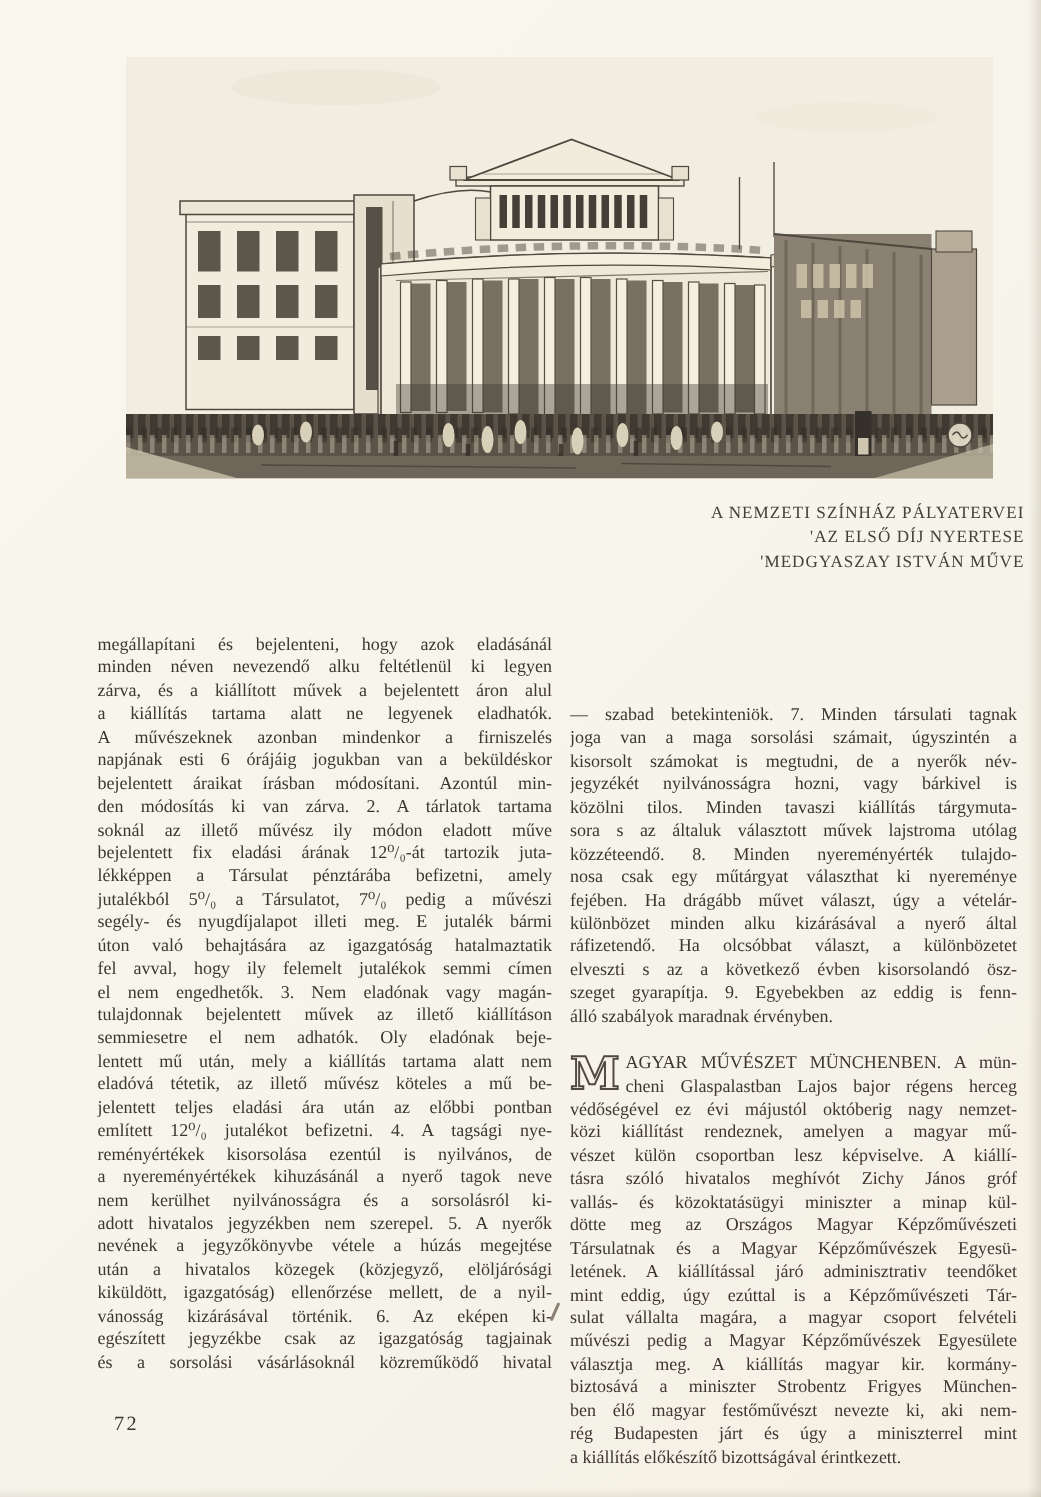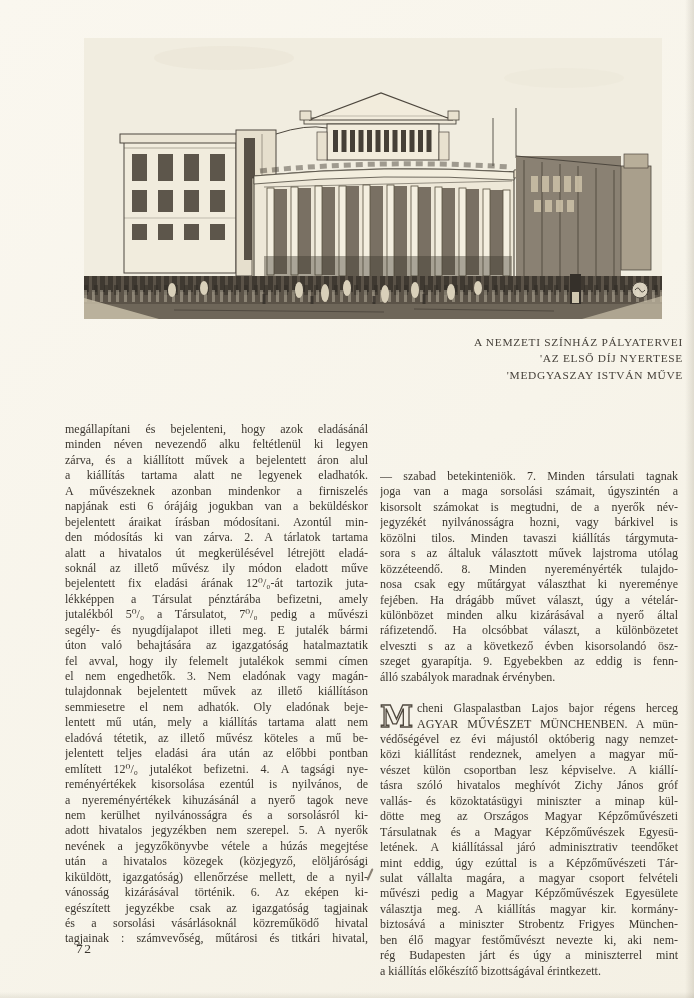--- a/index.html
+++ b/index.html
@@ -203,21 +203,20 @@
 
   <div class="col col-left">
       <div class="tline">megállapítani és bejelenteni, hogy azok eladásánál</div>
       <div class="tline">minden néven nevezendő alku feltétlenül ki legyen</div>
       <div class="tline">zárva, és a kiállított művek a bejelentett áron alul</div>
       <div class="tline">a kiállítás tartama alatt ne legyenek eladhatók.</div>
       <div class="tline">A művészeknek azonban mindenkor a firniszelés</div>
       <div class="tline">napjának esti 6 órájáig jogukban van a beküldéskor</div>
       <div class="tline">bejelentett áraikat írásban módosítani. Azontúl min-</div>
       <div class="tline">den módosítás ki van zárva. 2. A tárlatok tartama</div>
-      <div class="tline">alatt a hivatalos út megkerülésével létrejött eladá-</div>
       <div class="tline">soknál az illető művész ily módon eladott műve</div>
       <div class="tline">bejelentett fix eladási árának 12⁰/₀-át tartozik juta-</div>
       <div class="tline">lékképpen a Társulat pénztárába befizetni, amely</div>
       <div class="tline">jutalékból 5⁰/₀ a Társulatot, 7⁰/₀ pedig a művészi</div>
       <div class="tline">segély- és nyugdíjalapot illeti meg. E jutalék bármi</div>
       <div class="tline">úton való behajtására az igazgatóság hatalmaztatik</div>
       <div class="tline">fel avval, hogy ily felemelt jutalékok semmi címen</div>
       <div class="tline">el nem engedhetők. 3. Nem eladónak vagy magán-</div>
       <div class="tline">tulajdonnak bejelentett művek az illető kiállításon</div>
       <div class="tline">semmiesetre el nem adhatók. Oly eladónak beje-</div>
@@ -228,21 +227,20 @@
       <div class="tline">reményértékek kisorsolása ezentúl is nyilvános, de</div>
       <div class="tline">a nyereményértékek kihuzásánál a nyerő tagok neve</div>
       <div class="tline">nem kerülhet nyilvánosságra és a sorsolásról ki-</div>
       <div class="tline">adott hivatalos jegyzékben nem szerepel. 5. A nyerők</div>
       <div class="tline">nevének a jegyzőkönyvbe vétele a húzás megejtése</div>
       <div class="tline">után a hivatalos közegek (közjegyző, elöljárósági</div>
       <div class="tline">kiküldött, igazgatóság) ellenőrzése mellett, de a nyil-</div>
       <div class="tline">vánosság kizárásával történik. 6. Az eképen ki-</div>
       <div class="tline">egészített jegyzékbe csak az igazgatóság tagjainak</div>
       <div class="tline">és a sorsolási vásárlásoknál közreműködő hivatal</div>
-      <div class="tline">tagjainak : számvevőség, műtárosi és titkári hivatal,</div>
     </div>
 
   <div class="col col-right">
     <div class="para">
         <div class="tline">— szabad betekinteniök. 7. Minden társulati tagnak</div>
         <div class="tline">joga van a maga sorsolási számait, úgyszintén a</div>
         <div class="tline">kisorsolt számokat is megtudni, de a nyerők név-</div>
         <div class="tline">jegyzékét nyilvánosságra hozni, vagy bárkivel is</div>
         <div class="tline">közölni tilos. Minden tavaszi kiállítás tárgymuta-</div>
         <div class="tline">sora s az általuk választott művek lajstroma utólag</div>
@@ -251,22 +249,22 @@
         <div class="tline">fejében. Ha drágább művet választ, úgy a vételár-</div>
         <div class="tline">különbözet minden alku kizárásával a nyerő által</div>
         <div class="tline">ráfizetendő. Ha olcsóbbat választ, a különbözetet</div>
         <div class="tline">elveszti s az a következő évben kisorsolandó ösz-</div>
         <div class="tline">szeget gyarapítja. 9. Egyebekben az eddig is fenn-</div>
         <div class="tline">álló szabályok maradnak érvényben.</div>
       </div>
     <div class="article">
       <span class="dropcap">M</span>
       <div class="indented">
+          <div class="tline">AGYAR MŰVÉSZET MÜNCHENBEN. A mün-</div>
           <div class="tline">cheni Glaspalastban Lajos bajor régens herceg</div>
-          <div class="tline">AGYAR MŰVÉSZET MÜNCHENBEN. A mün-</div>
         </div>
       <div class="para">
           <div class="tline">védőségével ez évi májustól októberig nagy nemzet-</div>
           <div class="tline">közi kiállítást rendeznek, amelyen a magyar mű-</div>
           <div class="tline">vészet külön csoportban lesz képviselve. A kiállí-</div>
           <div class="tline">tásra szóló hivatalos meghívót Zichy János gróf</div>
           <div class="tline">vallás- és közoktatásügyi miniszter a minap kül-</div>
           <div class="tline">dötte meg az Országos Magyar Képzőművészeti</div>
           <div class="tline">Társulatnak és a Magyar Képzőművészek Egyesü-</div>
           <div class="tline">letének. A kiállítással járó adminisztrativ teendőket</div>

